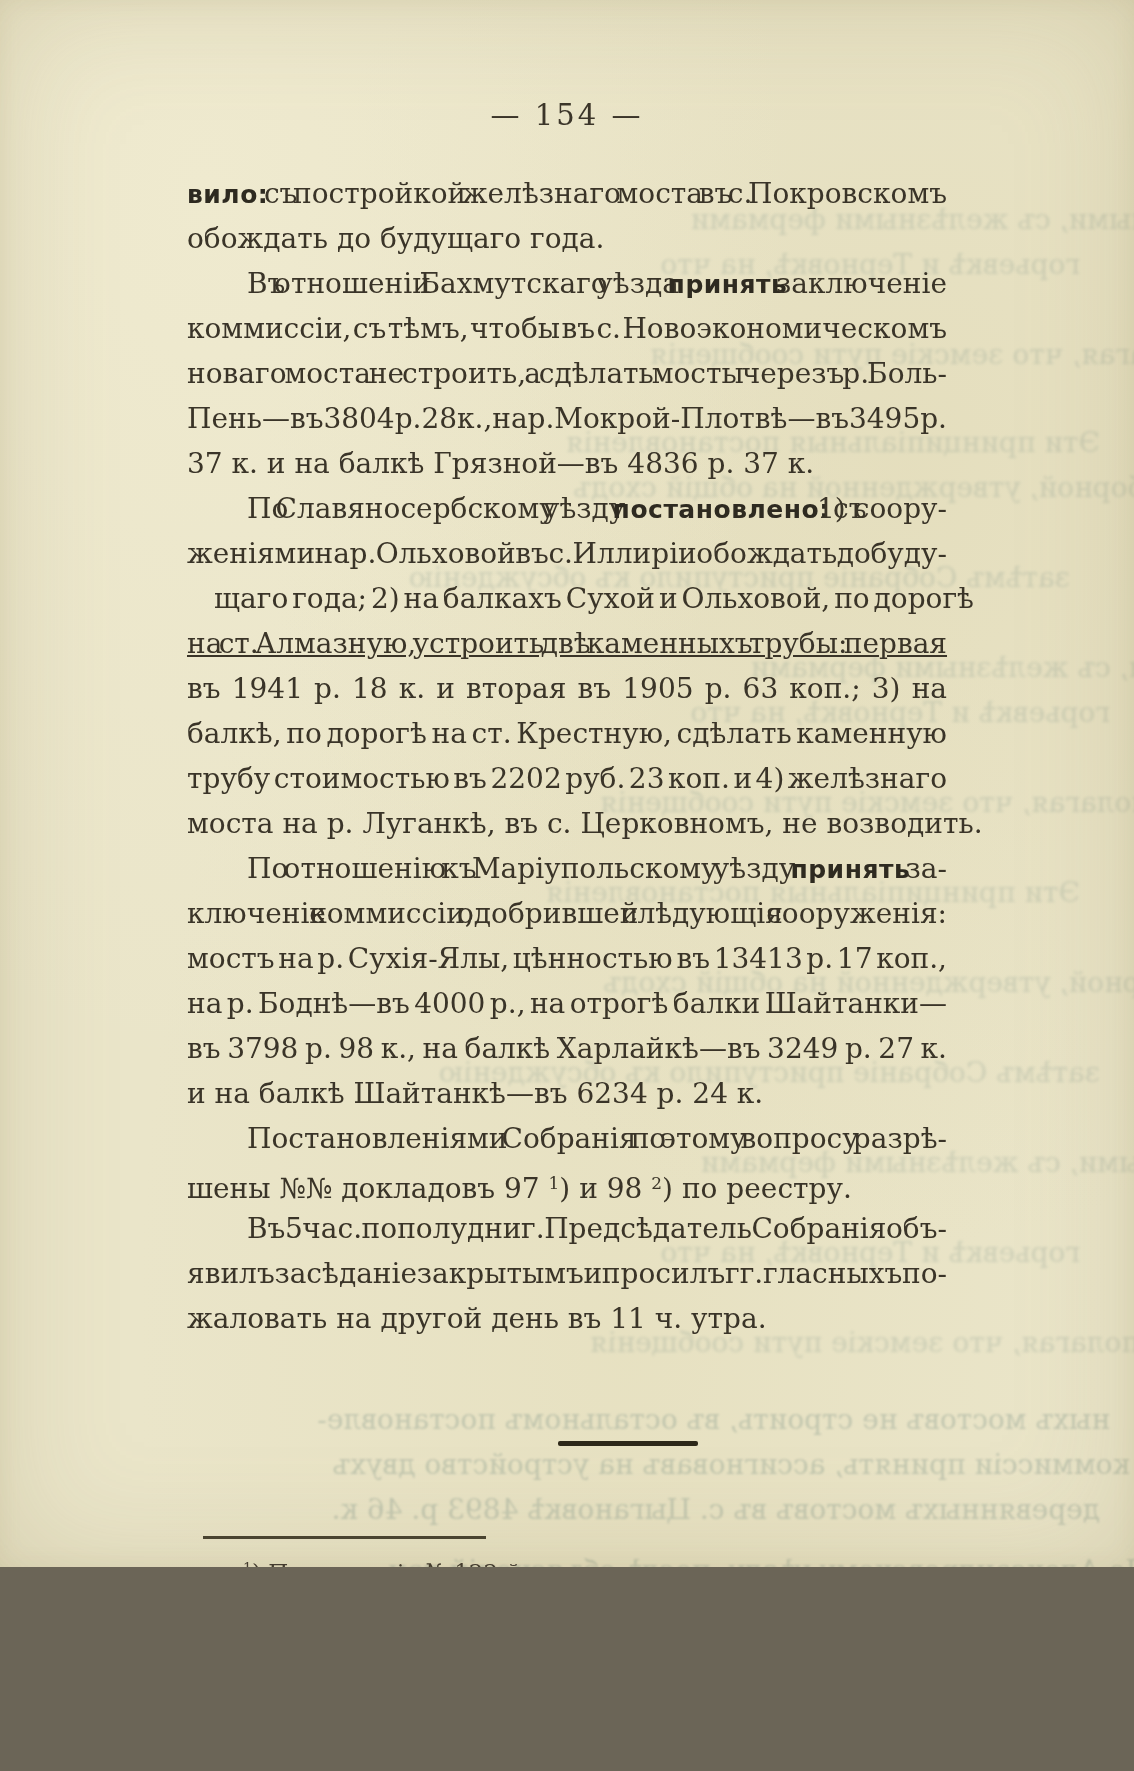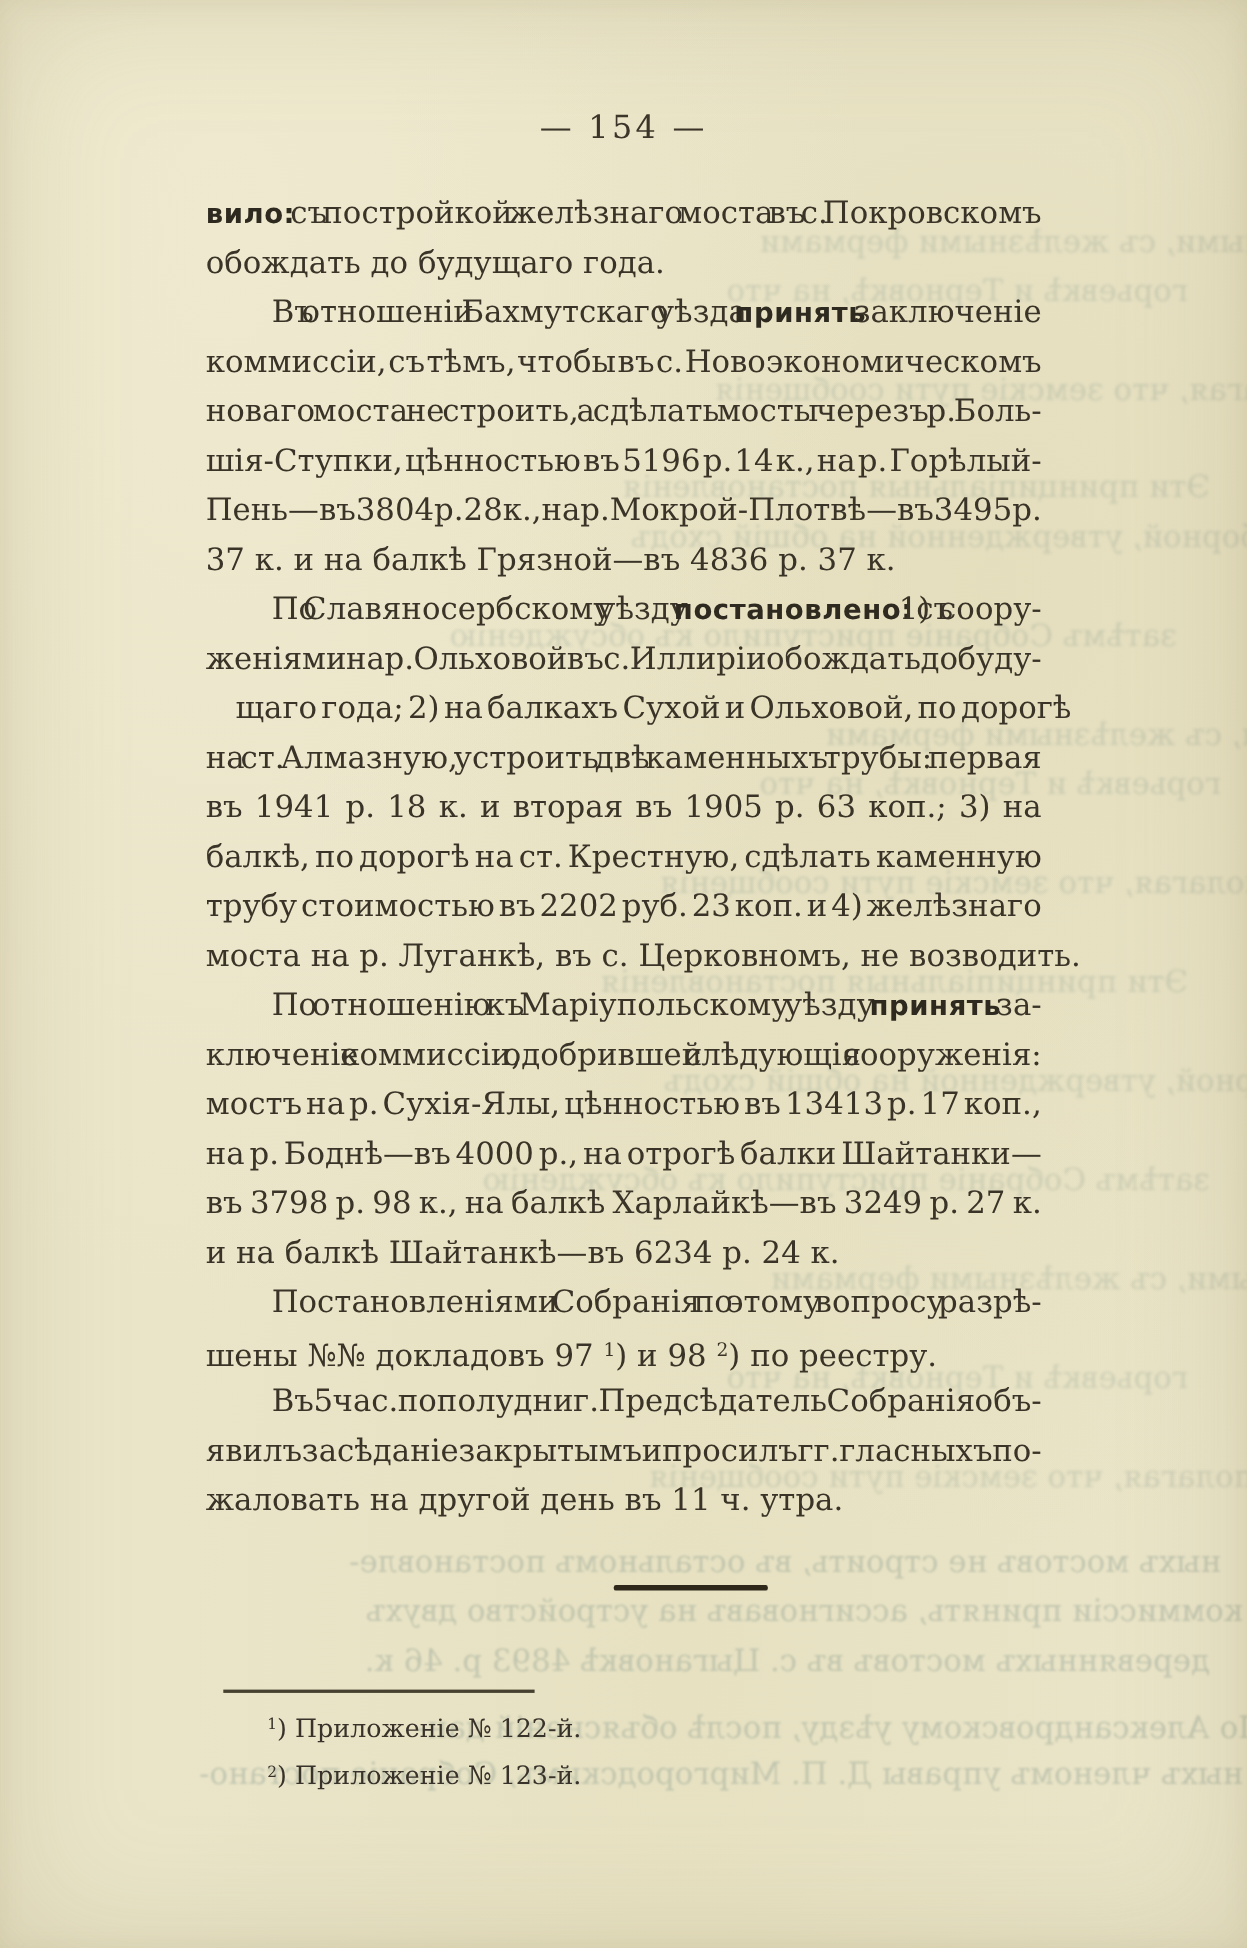--- a/index.html
+++ b/index.html
@@ -1,21 +1,21 @@
 <!DOCTYPE html>
 <html><head>
 <meta charset="utf-8">
 <style>
   html, body { margin: 0; padding: 0; }
   body { background: #6b6557; }
 
   .page {
     position: relative;
     width: 1134px;
-    height: 1771px;
+    height: 1567px;
     overflow: hidden;
     background:
       radial-gradient(ellipse at 18% 12%, rgba(243,238,212,.55), transparent 45%),
       radial-gradient(ellipse at 80% 30%, rgba(222,214,176,.45), transparent 50%),
       radial-gradient(ellipse at 55% 85%, rgba(226,219,182,.40), transparent 55%),
       #eae5c9;
     font-family: "DejaVu Serif", "Liberation Serif", serif;
     color: #3a3428;
   }
   .page::after {
@@ -137,27 +137,26 @@
     </div>
 
   <div class="page-number">— 154 —</div>
 
   <div class="body-text" id="body-text">
       <div class="line fit"><span class="line-inner" style="word-spacing: -13.2946px;"><span class="bold-term">вило:</span><span> съ постройкой желѣзнаго моста въ с. Покровскомъ</span></span></div>
       <div class="line"><span class="line-inner"><span>обождать до будущаго года.</span></span></div>
       <div class="line fit"><span class="line-inner" style="word-spacing: -20.2281px;"><span class="indent-spacer"></span><span>Въ отношеніи Бахмутскаго уѣзда </span><span class="bold-term">принять</span><span> заключеніе</span></span></div>
       <div class="line fit"><span class="line-inner" style="word-spacing: -7.5px;"><span>коммиссіи, съ тѣмъ, чтобы въ с. Новоэкономическомъ</span></span></div>
       <div class="line fit"><span class="line-inner" style="word-spacing: -10.9792px;"><span>новаго моста не строить, а сдѣлать мосты черезъ р. Боль-</span></span></div>
-      <div class="line fit"><span class="line-inner" style="word-spacing: -6.93056px;"><span>шія-Ступки, цѣнностью въ 5196 р. 14 к., на р. Горѣлый-</span></span></div>
       <div class="line fit"><span class="line-inner" style="word-spacing: -8.95139px;"><span>Пень—въ 3804 р. 28 к., на р. Мокрой-Плотвѣ—въ 3495 р.</span></span></div>
       <div class="line"><span class="line-inner"><span>37 к. и на балкѣ Грязной—въ 4836 р. 37 к.</span></span></div>
       <div class="line fit"><span class="line-inner" style="word-spacing: -21.6354px;"><span class="indent-spacer"></span><span>По Славяносербскому уѣзду </span><span class="bold-term">постановлено:</span><span> 1) съ соору-</span></span></div>
       <div class="line fit"><span class="line-inner" style="word-spacing: -9.35764px;"><span>женіями на р. Ольховой въ с. Иллиріи обождать до буду-</span></span></div>
       <div class="line fit"><span class="line-inner" style="word-spacing: -5.01389px; margin-left: 27px;"><span>щаго года; 2) на балкахъ Сухой и Ольховой, по дорогѣ</span></span></div>
-      <div class="line fit"><span class="line-inner" style="word-spacing: -12.5848px;"><span>на ст. Алмазную, устроить двѣ каменныхъ трубы: первая</span></span></div>
+      <div class="line fit"><span class="line-inner" style="word-spacing: -12.5848px; text-decoration: underline;"><span>на ст. Алмазную, устроить двѣ каменныхъ трубы: первая</span></span></div>
       <div class="line fit"><span class="line-inner" style="word-spacing: 2.21635px;"><span>въ 1941 р. 18 к. и вторая въ 1905 р. 63 коп.; 3) на</span></span></div>
       <div class="line fit"><span class="line-inner" style="word-spacing: -4.2567px;"><span>балкѣ, по дорогѣ на ст. Крестную, сдѣлать каменную</span></span></div>
       <div class="line fit"><span class="line-inner" style="word-spacing: -5.3941px;"><span>трубу стоимостью въ 2202 руб. 23 коп. и 4) желѣзнаго</span></span></div>
       <div class="line"><span class="line-inner"><span>моста на р. Луганкѣ, въ с. Церковномъ, не возводить.</span></span></div>
       <div class="line fit"><span class="line-inner" style="word-spacing: -13.6016px;"><span class="indent-spacer"></span><span>По отношенію къ Маріупольскому уѣзду </span><span class="bold-term">принять</span><span> за-</span></span></div>
       <div class="line fit"><span class="line-inner" style="word-spacing: -25.5898px;"><span>ключеніе коммиссіи, одобрившей слѣдующія сооруженія:</span></span></div>
       <div class="line fit"><span class="line-inner" style="word-spacing: -5.22917px;"><span>мостъ на р. Сухія-Ялы, цѣнностью въ 13413 р. 17 коп.,</span></span></div>
       <div class="line fit"><span class="line-inner" style="word-spacing: -4.50391px;"><span>на р. Боднѣ—въ 4000 р., на отрогѣ балки Шайтанки—</span></span></div>
       <div class="line fit"><span class="line-inner" style="word-spacing: -2.30398px;"><span>въ 3798 р. 98 к., на балкѣ Харлайкѣ—въ 3249 р. 27 к.</span></span></div>
       <div class="line"><span class="line-inner"><span>и на балкѣ Шайтанкѣ—въ 6234 р. 24 к.</span></span></div>

